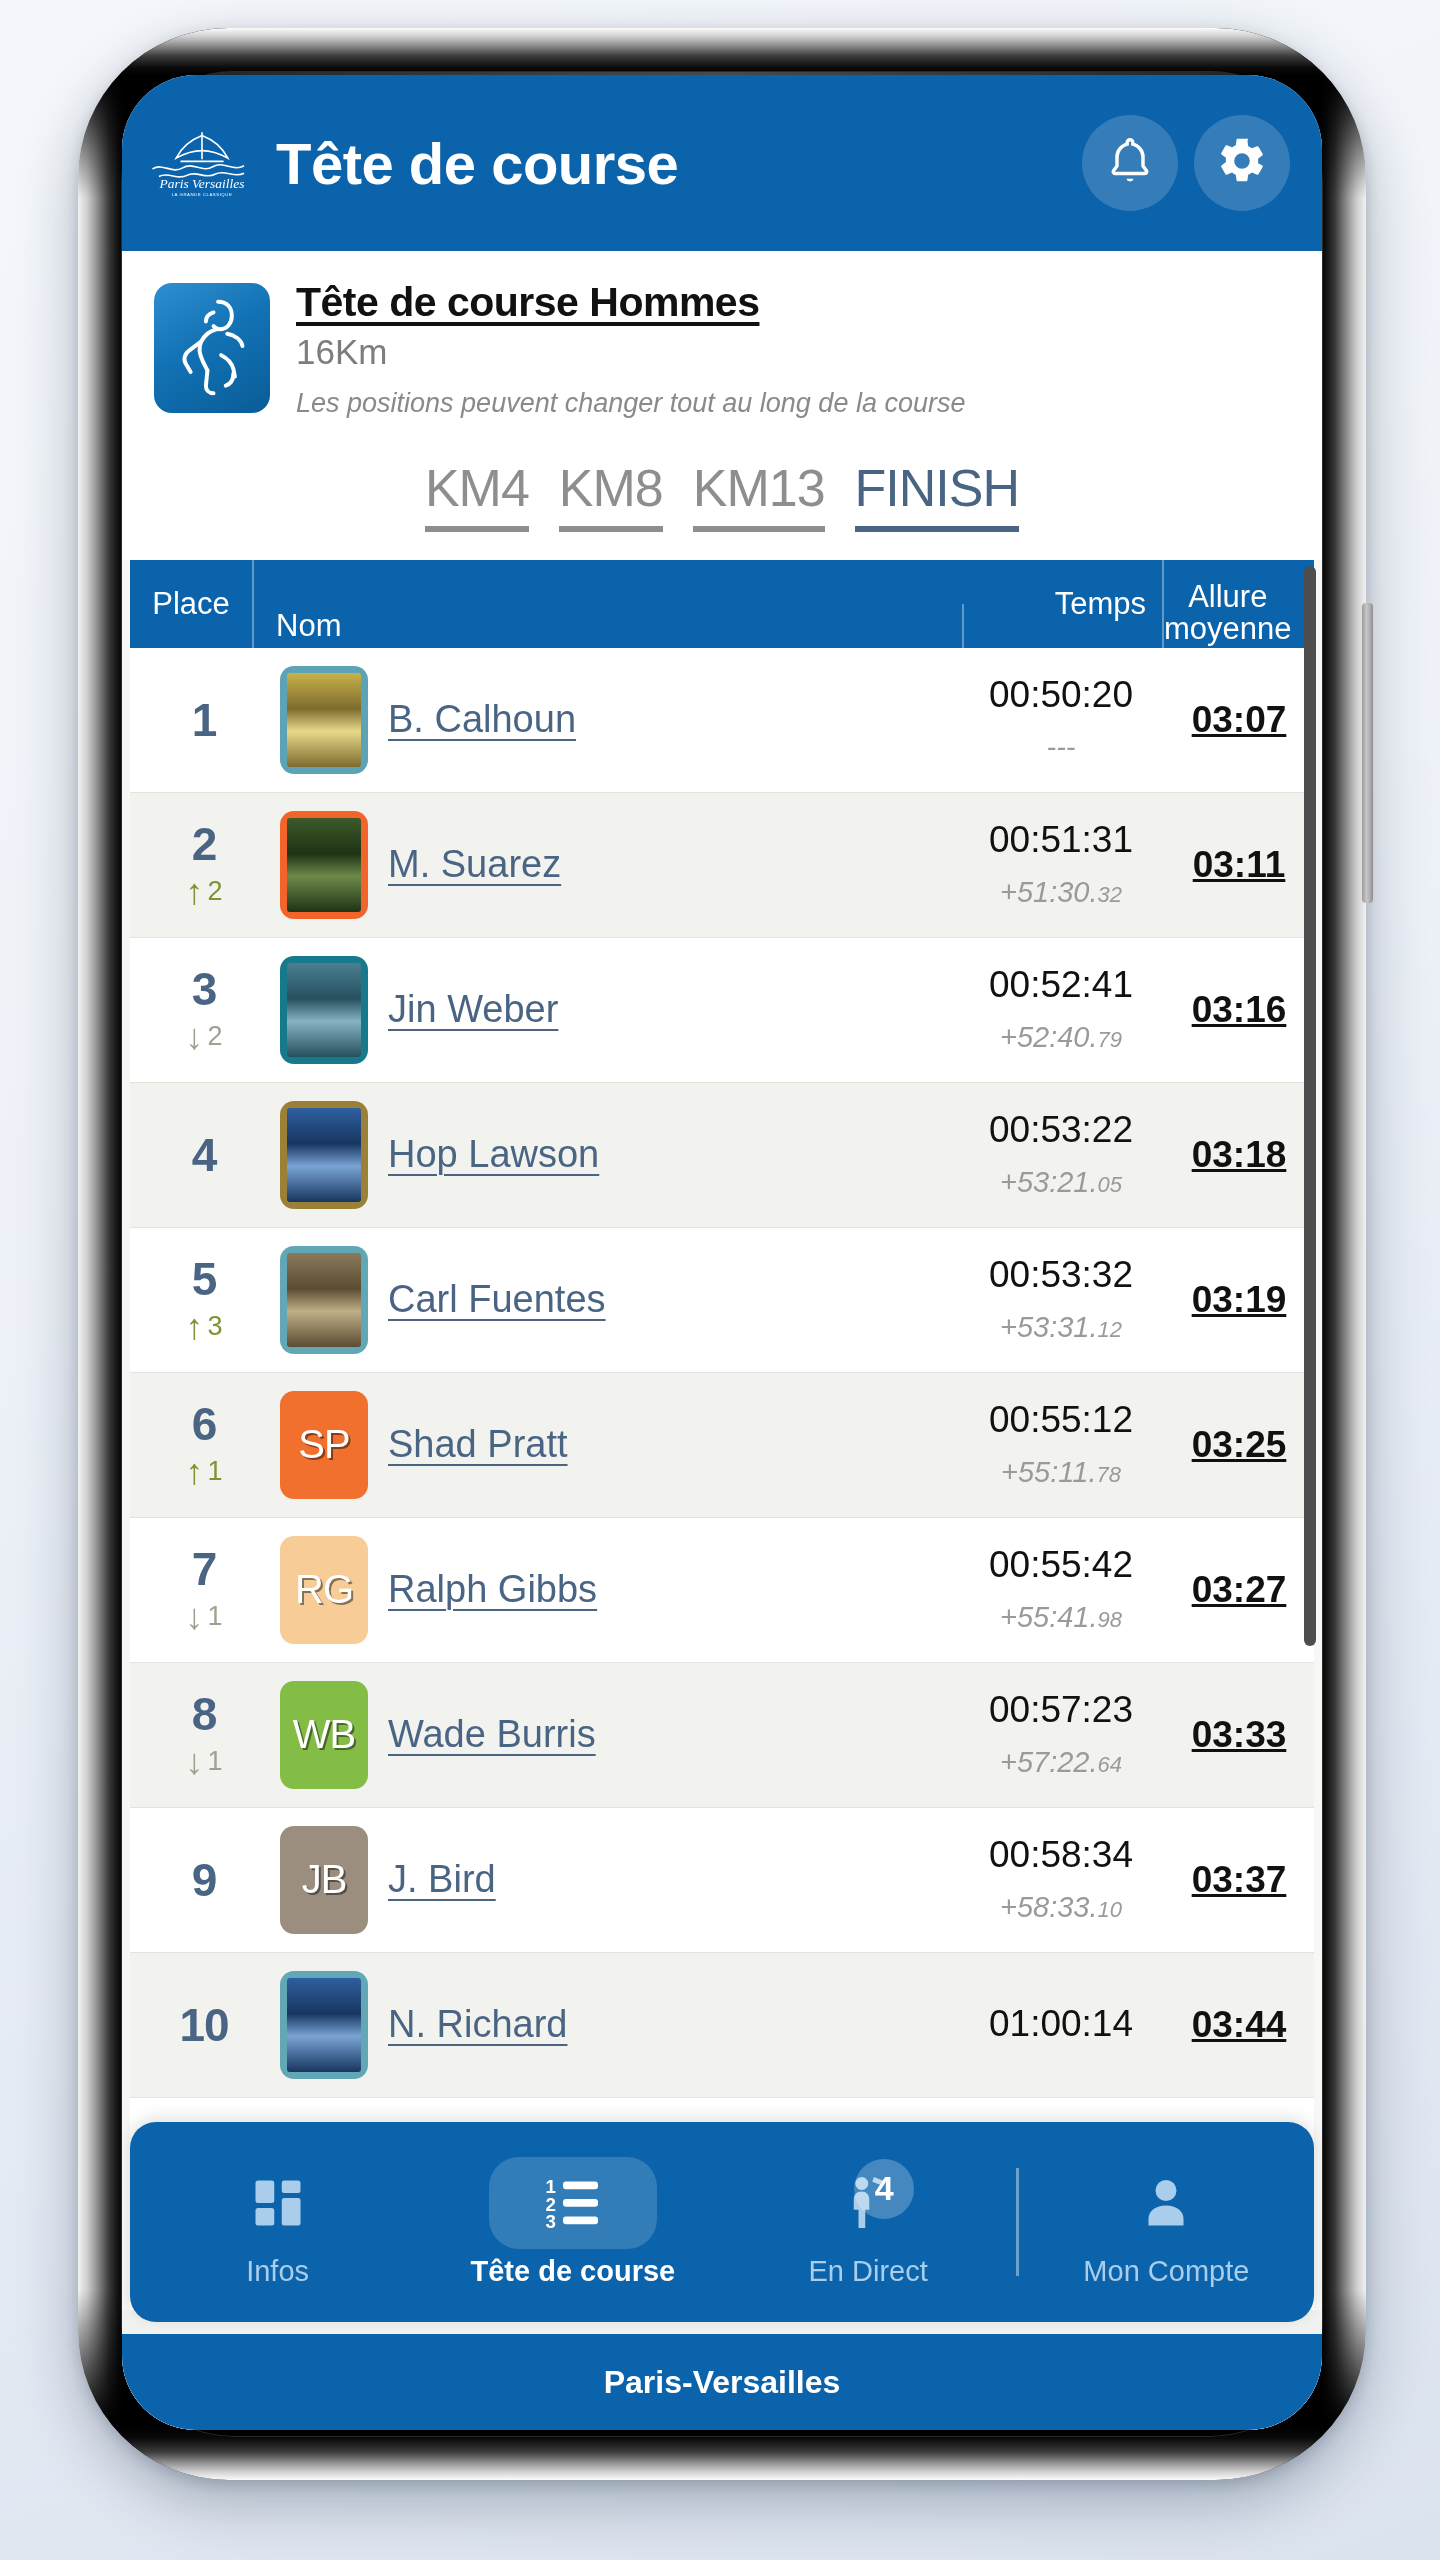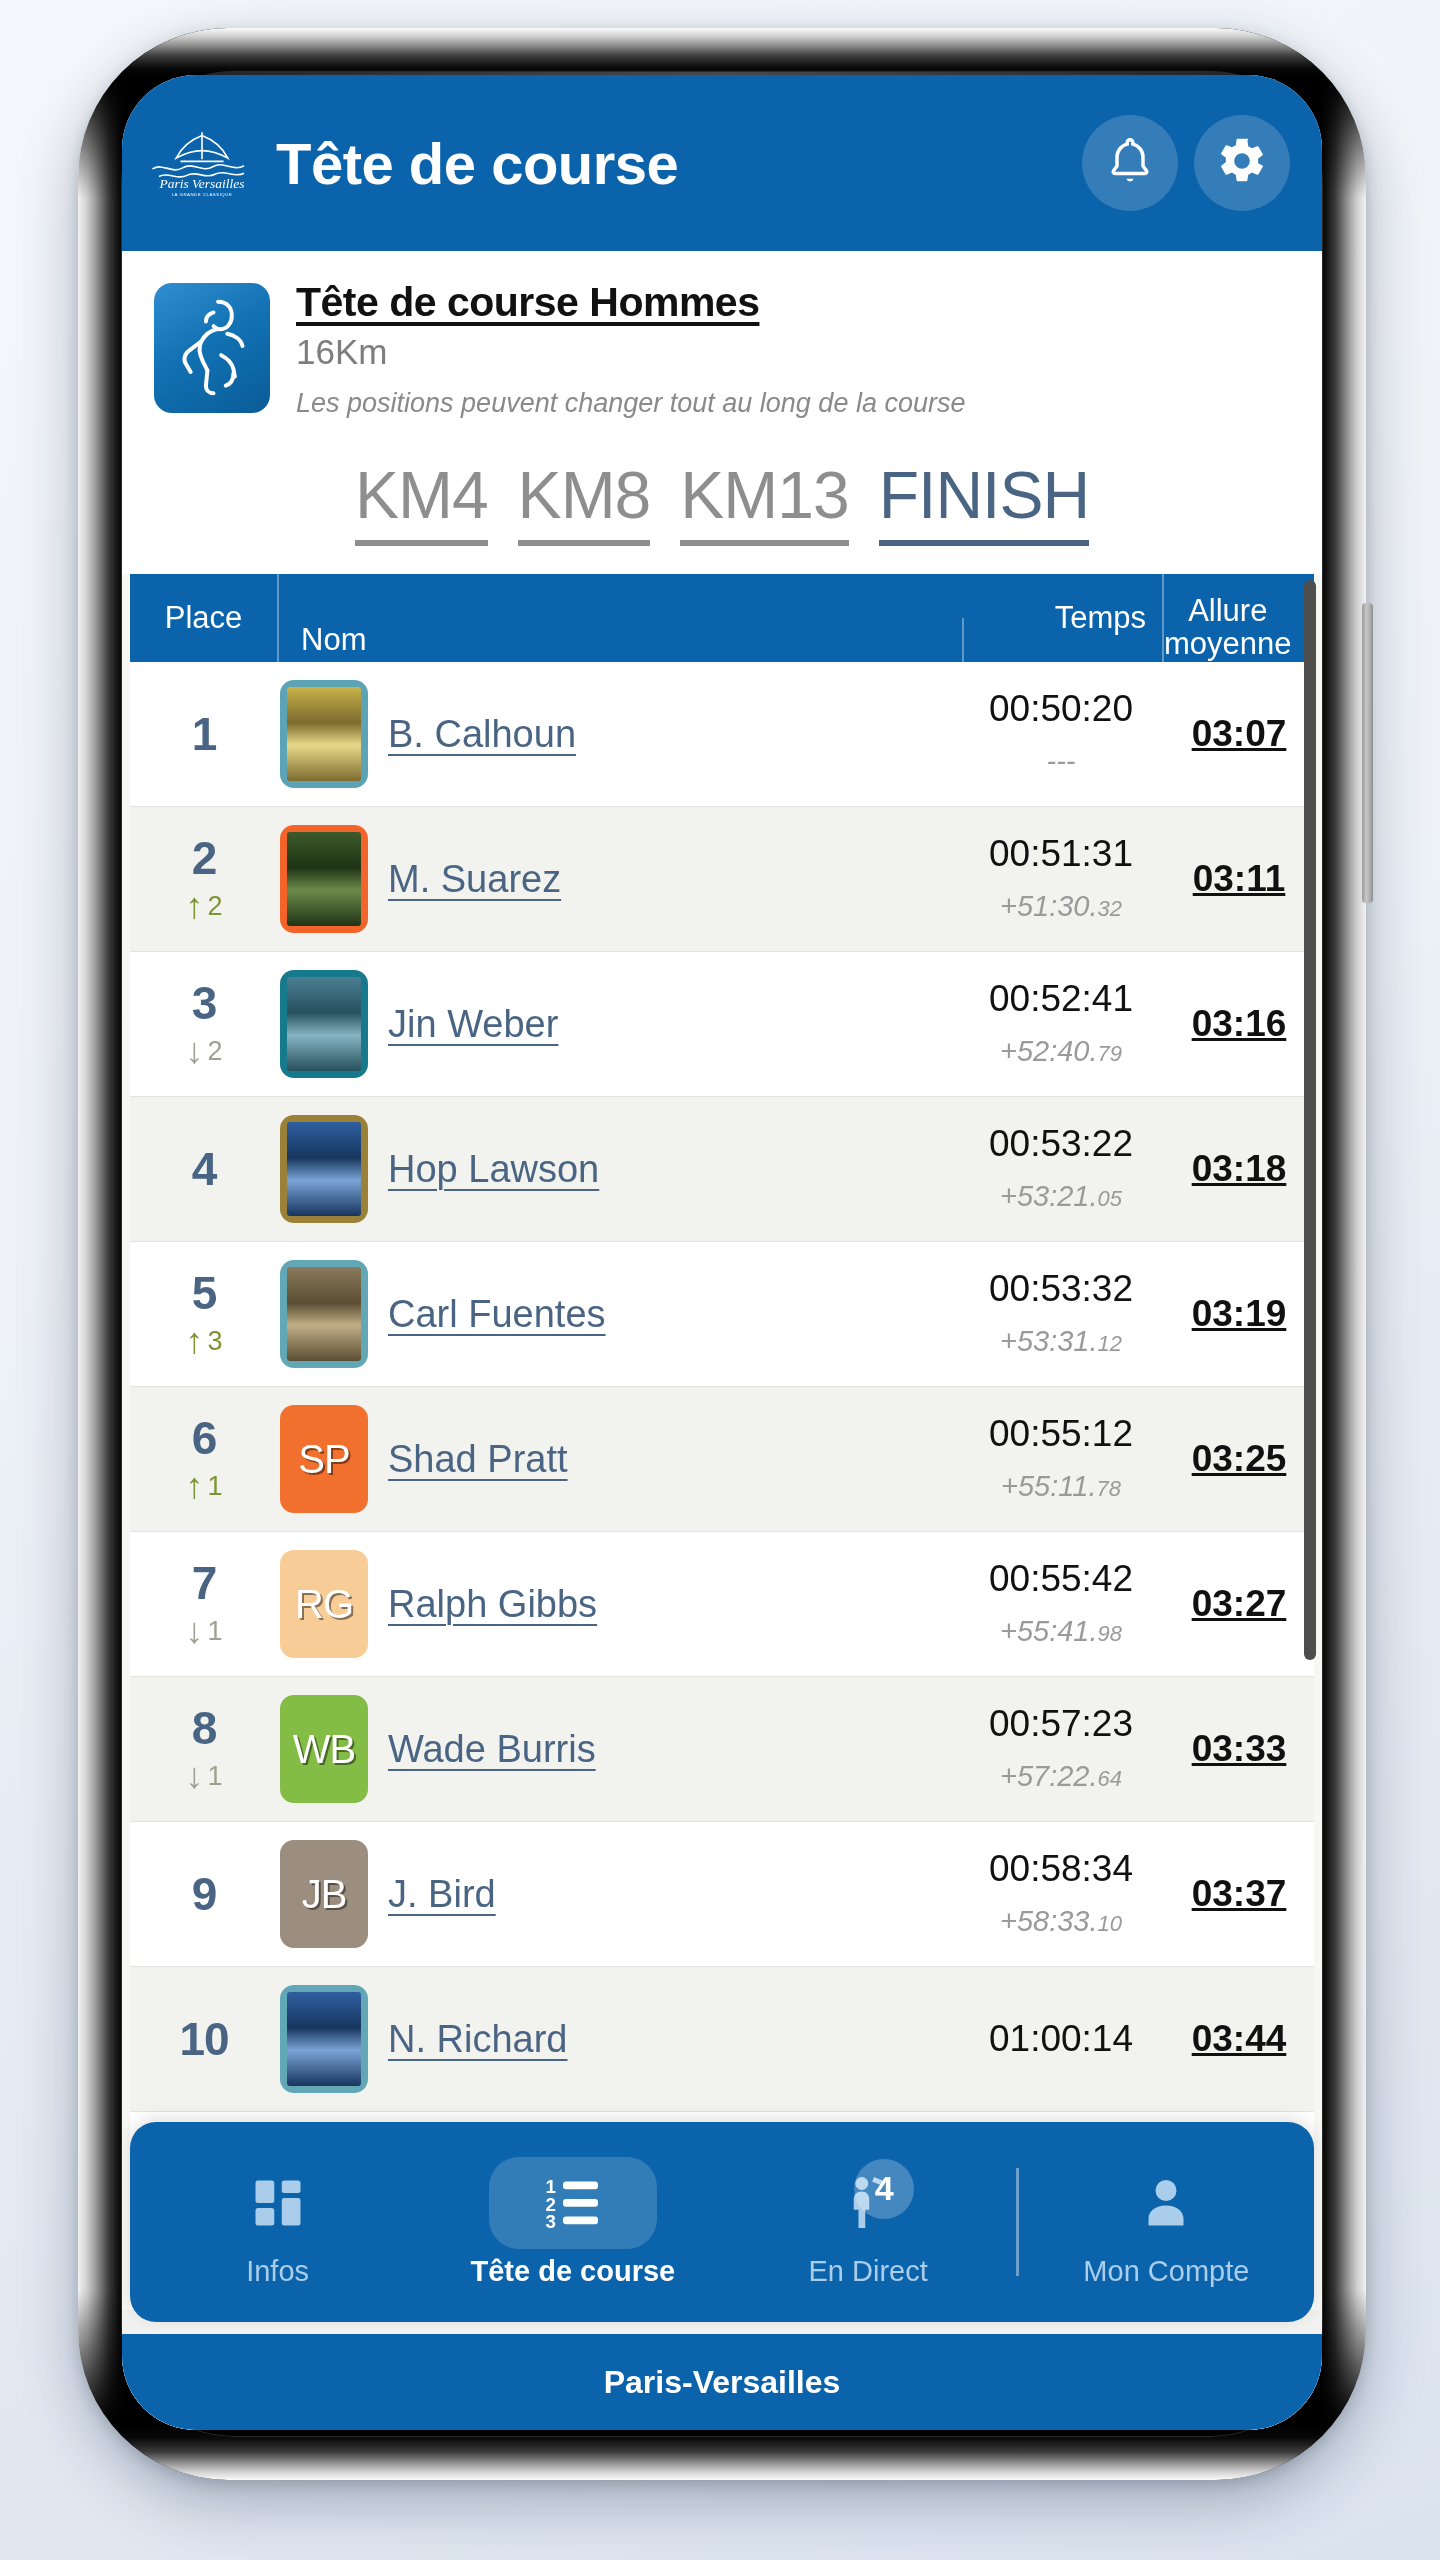--- a/index.html
+++ b/index.html
@@ -143,21 +143,21 @@
 
   
   .splits {
     display: flex; justify-content: center; align-items: flex-end;
     gap: 30px;
     padding: 36px 0 28px;
     background: #fff;
     flex: 0 0 auto;
   }
   .split-tab {
-    font-size: 66px;
+    font-size: 52px;
     color: #8e8e8e;
     padding-bottom: 10px;
     border-bottom: 6px solid #8e8e8e;
     line-height: 1.05;
     cursor: pointer;
     letter-spacing: -1px;
   }
   .split-tab.active {
     color: #4a6584;
     border-bottom-color: #4a6584;
@@ -177,21 +177,21 @@
     background: #0b63ab;
     color: #fff;
     height: 88px;
     flex: 0 0 auto;
   }
   .th {
     display: flex; align-items: center;
     font-size: 31px; font-weight: normal;
     border-right: 2px solid rgba(255,255,255,.35);
   }
-  .th-place { width: 149px; justify-content: center; }
+  .th-place { width: 124px; justify-content: center; }
   .th-nom   { flex: 1 1 auto; padding-left: 22px; margin-top: 44px; }
   .th-temps { width: 200px; justify-content: flex-end; padding-right: 16px; }
   .th-allure{ width: 150px; text-align:center; line-height:1.05; border-right: none; margin-top: 19px; }
 
   .tbody {
     flex: 1 1 auto;
     overflow: hidden;
     background: #fff;
     position: relative;
   }

